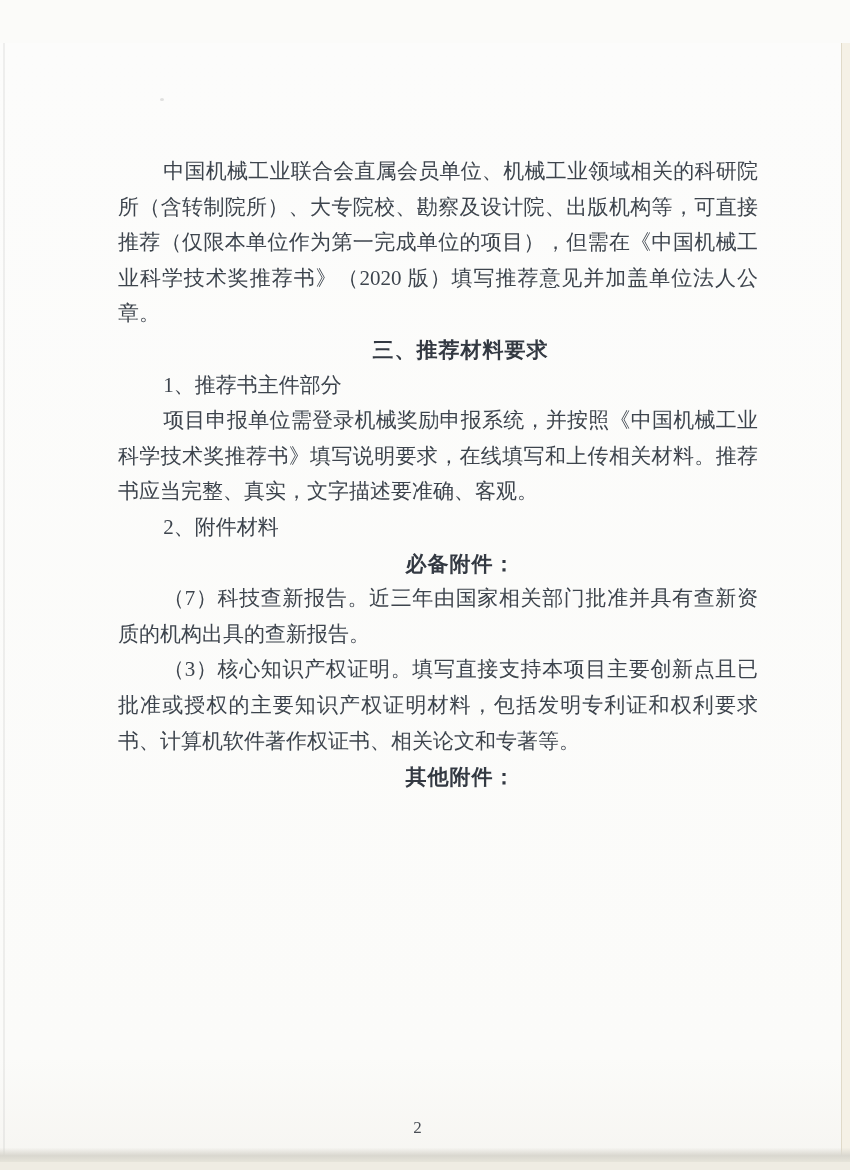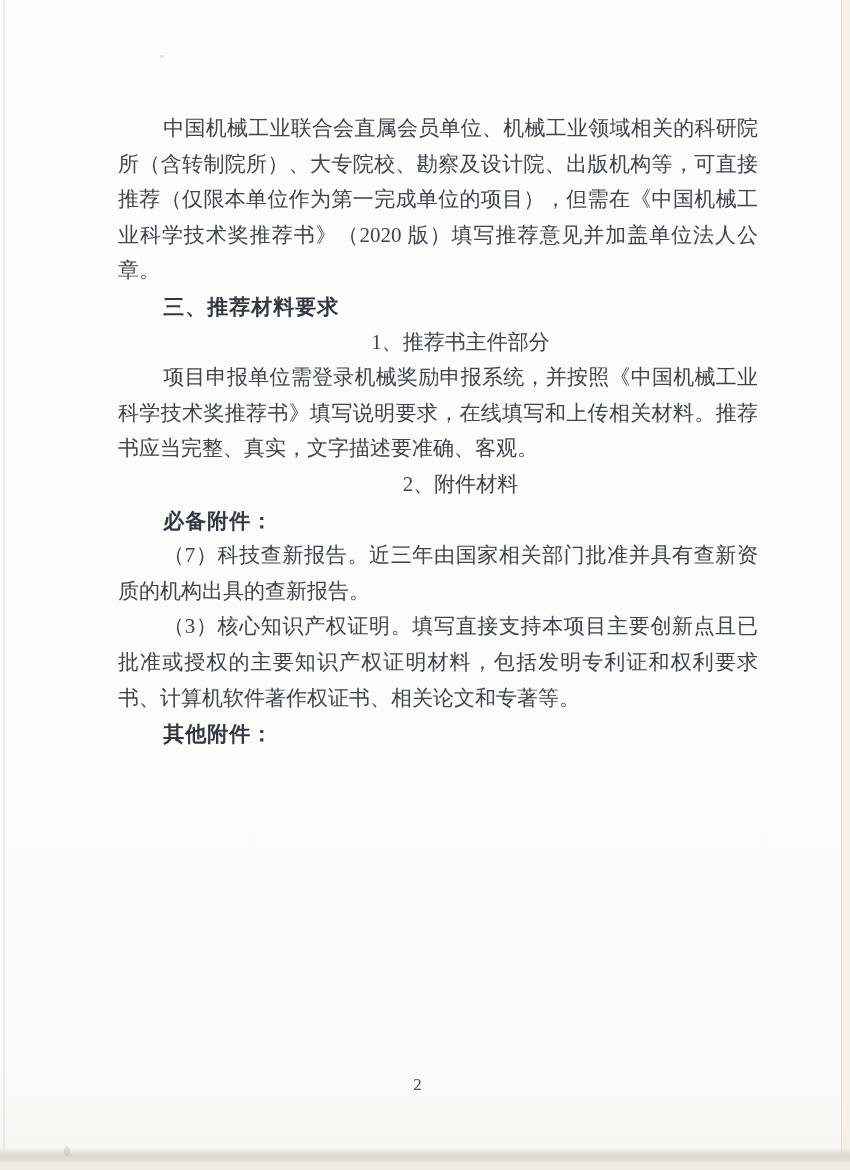--- a/index.html
+++ b/index.html
@@ -11,20 +11,21 @@
     height: 1170px;
     position: relative;
     overflow: hidden;
     background: #fbfbf9;
     font-family: "Liberation Serif", "DejaVu Serif", serif;
   }
   .page {
     position: absolute;
     inset: 0;
     background: linear-gradient(180deg, #fcfcfb 0%, #fbfbf9 90%, #f6f5f1 100%);
+    margin-top: 43px;
   }
   .content {
     position: absolute;
     top: 111px;
     left: 118px;
     width: 640px;
     color: #3d444d;
     font-size: 21px;
     line-height: 35.6px;
     text-align: justify;
@@ -32,25 +33,25 @@
   }
   .content p {
     margin: 0;
     text-indent: 2.15em;
   }
   .content p.heading,
   .content p.label {
     font-family: "Liberation Sans", "DejaVu Sans", sans-serif;
     font-weight: 700;
     color: #333942;
-    text-align: left;
+    text-align: center;
     letter-spacing: 1px;
   }
   .content p.subheading {
-    text-align: center;
+    text-align: left;
     font-family: Liberation Serif, serif;
   }
   .pagenum {
     position: absolute;
     top: 1075px;
     left: 0;
     width: 836px;
     text-align: center;
     font-size: 17px;
     color: #4a4f56;

